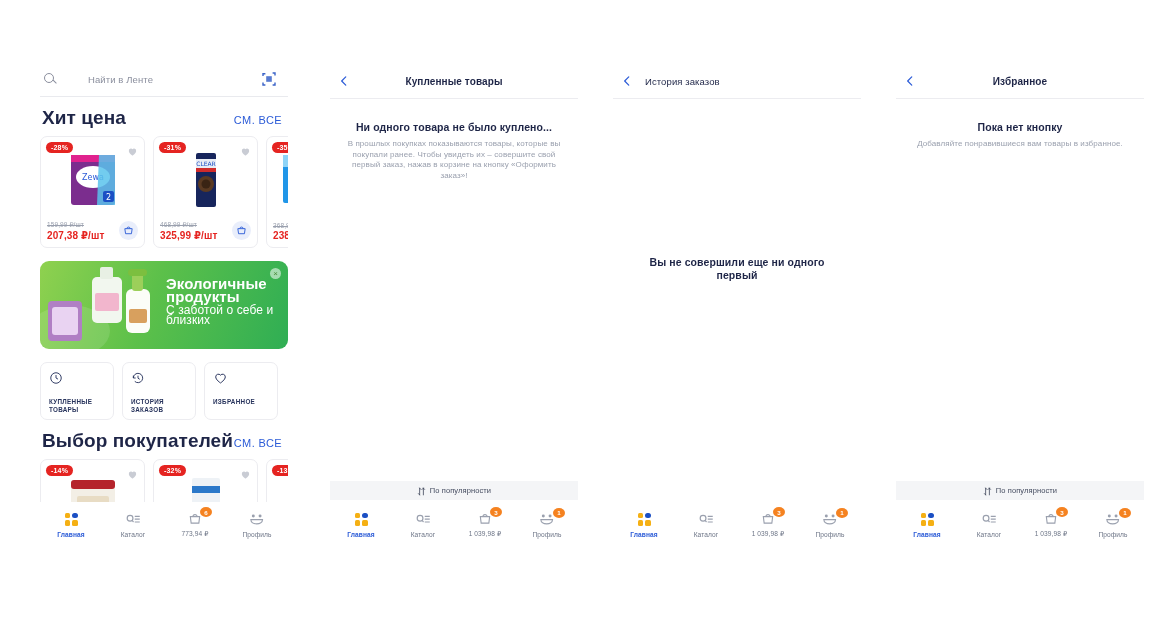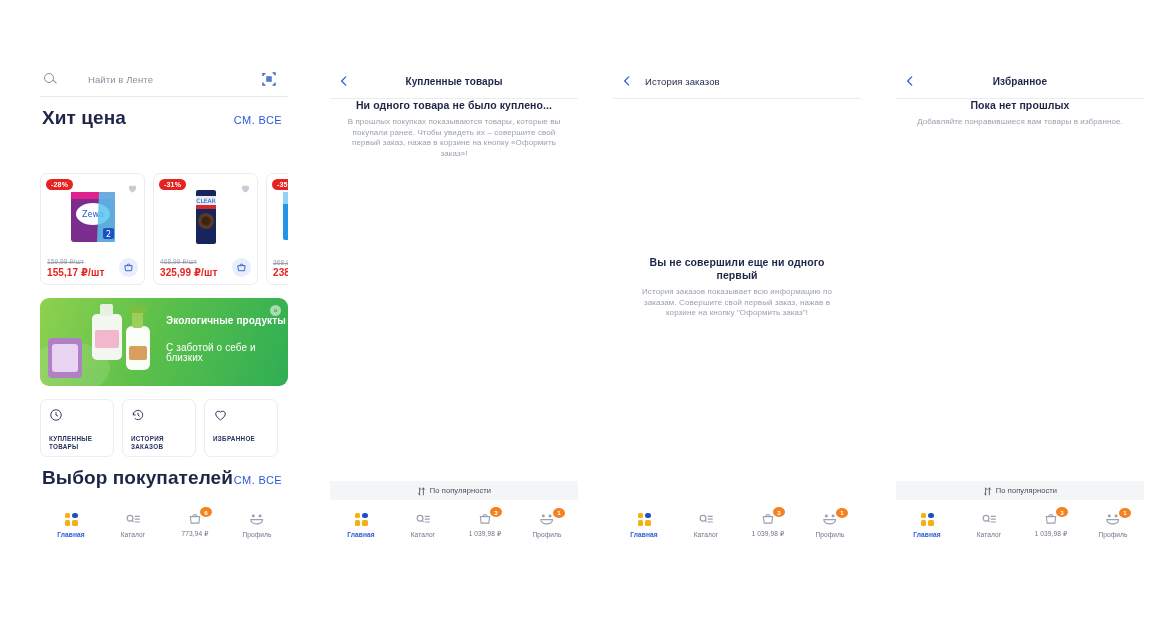--- a/index.html
+++ b/index.html
@@ -22,39 +22,39 @@
   .scan-btn{margin-left:auto;width:18px;height:18px;position:relative;}
   .scan-btn svg{display:block;}
   .search-sep{height:1px;background:#e9eaee;margin:2px 0 0 0;}
 
   .sect-head{display:flex;align-items:baseline;padding:10px 6px 7px 2px;}
   .sect-title{font-size:19px;font-weight:700;color:#1e2547;letter-spacing:.1px;}
   .sect-more{margin-left:auto;font-size:11px;font-weight:400;color:#2b5bd7;letter-spacing:.4px;}
 
   .cards{display:flex;gap:8px;}
   .pcard{width:103px;height:110px;border:1px solid #ececf0;border-radius:7px;
-    position:relative;background:#fff;flex:0 0 auto;overflow:hidden;margin-top:37px;}
+    position:relative;background:#fff;flex:0 0 auto;overflow:hidden;}
   .pcard.third{width:46px;}
   .badge-disc{position:absolute;left:5px;top:5px;background:#e52421;color:#fff;
     font-size:7px;font-weight:700;padding:2px 5px;border-radius:8px;letter-spacing:.2px;}
   .heart{position:absolute;right:6px;top:6px;width:11px;height:11px;}
   .prod-img{position:absolute;left:0;right:0;top:14px;height:56px;}
   .price-wrap{position:absolute;left:6px;bottom:6px;}
   .old-price{font-size:6.5px;color:#9aa0ae;text-decoration:line-through;letter-spacing:.1px;}
   .new-price{font-size:10px;font-weight:700;color:#e52421;margin-top:1px;letter-spacing:.1px;}
   .cart-mini{position:absolute;right:6px;bottom:7px;width:19px;height:19px;border-radius:50%;
     background:#e9eefb;display:flex;align-items:center;justify-content:center;}
 
   .banner{margin-top:13px;height:88px;border-radius:9px;position:relative;overflow:hidden;
     background:linear-gradient(110deg,#8fd14f 0%,#5cc04a 45%,#2fae54 100%);}
   .banner-close{position:absolute;right:7px;top:7px;width:11px;height:11px;border-radius:50%;
     background:rgba(255,255,255,.55);color:#4a8b3a;font-size:8px;line-height:11px;text-align:center;}
   .banner-txt{position:absolute;left:126px;top:16px;color:#fff;}
-  .banner-t1{font-size:10px;font-weight:700;line-height:13px;letter-spacing:.1px;}
-  .banner-t2{font-size:10px;line-height:9.5px;margin-top:16px;letter-spacing:.1px;}
+  .banner-t1{font-size:15px;font-weight:700;line-height:13px;letter-spacing:.1px;}
+  .banner-t2{font-size:12px;line-height:9.5px;margin-top:3px;letter-spacing:.1px;}
 
   .quick-row{display:flex;gap:8px;margin-top:13px;}
   .qcard{width:74px;height:58px;border:1px solid #ececf0;border-radius:7px;
     padding:8px 7px 0 8px;box-sizing:border-box;background:#fff;}
   .qlabel{font-size:6.3px;font-weight:700;color:#27335c;line-height:8px;
     letter-spacing:.3px;margin-top:9px;}
 
   .row2-cards{display:flex;gap:8px;}
   #panel1 .nav-bar{position:absolute;left:0;right:0;bottom:0;}
 
@@ -68,21 +68,21 @@
     width:14px;height:14px;}
   .topbar-title{width:100%;text-align:center;font-size:10px;font-weight:700;
     color:#1e2547;letter-spacing:.1px;}
   .topbar-title.left{text-align:left;padding-left:32px;font-weight:400;font-size:9.5px;}
   .topbar-sep{height:1px;background:#ececf0;}
 
   .empty{padding:0 16px;text-align:center;}
   .empty.mid{position:absolute;left:0;right:0;top:192px;}
   .empty-title{font-size:10.5px;font-weight:700;color:#1e2547;line-height:13px;letter-spacing:.1px;}
   .empty-body{font-size:8px;color:#9aa0ae;line-height:10.5px;margin-top:5px;letter-spacing:.1px;}
-  .empty-top{}
+  .empty-top{margin-top:22px;}
 
   .sortbar{position:absolute;left:0;right:0;bottom:44px;height:19px;background:#f4f5f7;
     display:flex;align-items:center;justify-content:center;gap:4px;}
   .sort-label{font-size:7.5px;color:#434a5e;letter-spacing:.1px;}
 
   
   .nav-bar{position:absolute;left:0;right:0;bottom:0;height:42px;display:flex;background:#fff;}
   .nav-item{flex:1;display:flex;flex-direction:column;align-items:center;
     justify-content:center;position:relative;padding-top:3px;}
   .nav-ico{height:15px;display:flex;align-items:center;justify-content:center;position:relative;}
@@ -138,21 +138,21 @@
           <rect x="30" y="4" width="44" height="7" fill="#e0228e"></rect>
           <ellipse cx="52" cy="26" rx="17" ry="11" fill="#fff"></ellipse>
           <text x="52" y="29" font-size="8" fill="#2b5bd7" text-anchor="middle" font-family="DejaVu Sans">Zewa</text>
           <path d="M58 4 L74 4 L74 54 L56 54 Z" fill="#59c3ec" opacity=".85"></path>
           <rect x="62" y="40" width="11" height="11" rx="2" fill="#1b4fc4"></rect>
           <text x="67.5" y="49" font-size="8" fill="#fff" text-anchor="middle" font-family="DejaVu Sans">2</text>
         </svg>
       </div>
       <div class="price-wrap">
         <div class="old-price">159,99 ₽/шт</div>
-        <div class="new-price">155,17 ₽/шт</div>
+        <div class="new-price">207,38 ₽/шт</div>
       </div>
       <div class="cart-mini">
         <svg width="11" height="11" viewBox="0 0 24 24" fill="none" stroke="#2b5bd7" stroke-width="2">
           <path d="M4 8h16l-1.6 11H5.6L4 8z"></path>
             <path d="M8.5 8a3.5 3.5 0 0 1 7 0"></path>
         </svg>
       </div>
     </div>
 
     <div class="pcard">
@@ -409,21 +409,20 @@
     <span class="back-arrow">
       <svg width="14" height="14" viewBox="0 0 24 24" fill="none" stroke="#2b5bd7" stroke-width="2.1" stroke-linecap="round" stroke-linejoin="round">
           <path d="M15 5l-7 7 7 7"></path>
         </svg>
     </span>
     <span class="topbar-title left">История заказов</span>
   </div>
   <div class="topbar-sep"></div>
   <div class="empty mid">
     <div class="empty-title">Вы не совершили еще ни одного первый</div>
-    <div class="empty-body">История заказов показывает всю информацию по заказам. Совершите свой первый заказ, нажав в корзине на кнопку "Оформить заказ"!</div>
   </div>
   <div class="nav-bar">
     <div class="nav-item">
       <div class="nav-ico">
           <span class="home-ico">
             <i></i>
             <i></i>
             <i></i>
             <i></i>
           </span>
@@ -468,21 +467,21 @@
   <div class="topbar">
     <span class="back-arrow">
       <svg width="14" height="14" viewBox="0 0 24 24" fill="none" stroke="#2b5bd7" stroke-width="2.1" stroke-linecap="round" stroke-linejoin="round">
           <path d="M15 5l-7 7 7 7"></path>
         </svg>
     </span>
     <span class="topbar-title">Избранное</span>
   </div>
   <div class="topbar-sep"></div>
   <div class="empty empty-top">
-    <div class="empty-title">Пока нет прошлых</div>
+    <div class="empty-title">Пока нет кнопку</div>
     <div class="empty-body">Добавляйте понравившиеся вам товары в избранное.</div>
   </div>
   <div class="sortbar">
     <span>
       <svg width="9" height="9" viewBox="0 0 24 24" fill="none" stroke="#434a5e" stroke-width="2.2" stroke-linecap="round">
         <path d="M7 3v18M7 21l-3.2-3.4M7 3l3.2 3.4M17 21V3M17 3l-3.2 3.4M17 3l3.2 3.4"></path>
       </svg>
     </span>
     <span class="sort-label">По популярности</span>
   </div>

